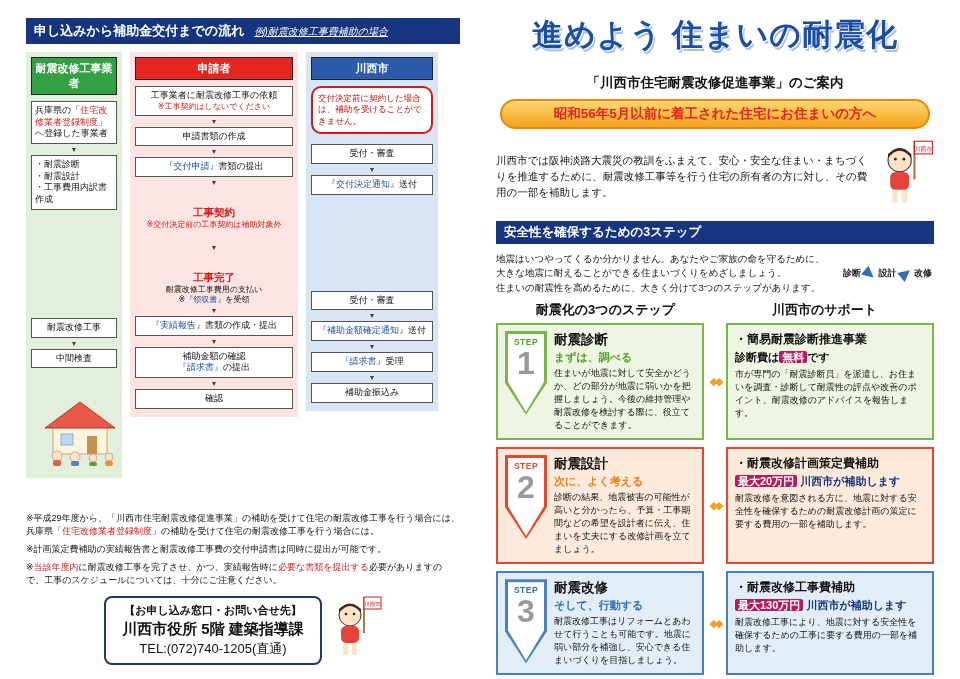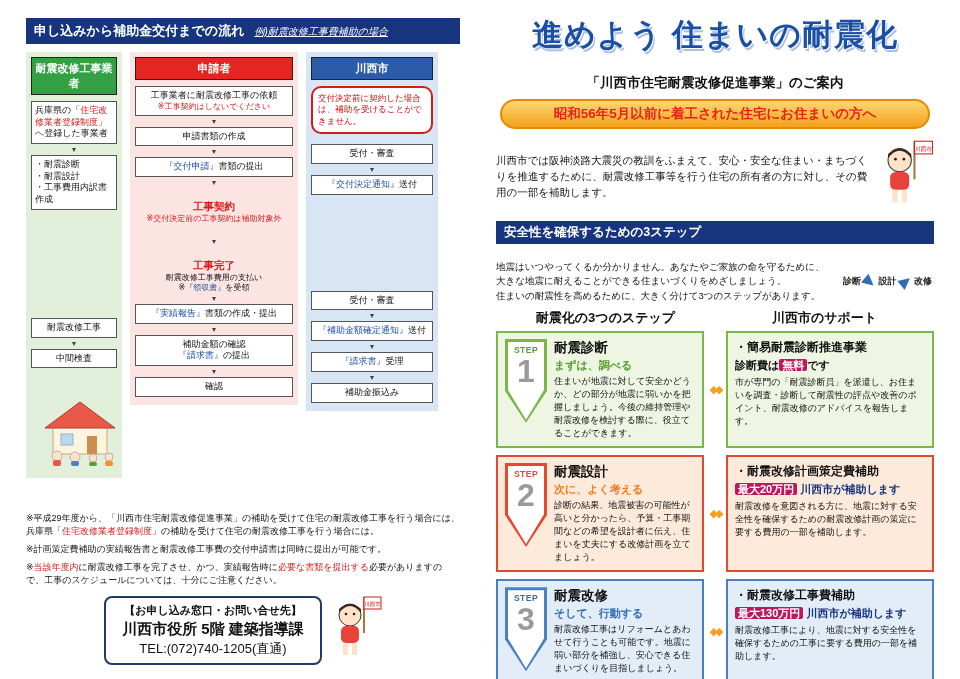--- a/index.html
+++ b/index.html
@@ -18,21 +18,21 @@
   .fcol.g{width:96px;background:#e2efda;}
   .fcol.r{width:168px;background:#fce4e2;}
   .fcol.b{width:132px;background:#d8e5f4;}
   .fhead{color:#fff;font-weight:bold;text-align:center;font-size:11px;padding:3px 1px;border:1px solid #222;margin-bottom:6px;}
   .fhead.g{background:#33a043;}
   .fhead.r{background:#e5251f;}
   .fhead.b{background:#2a5cab;}
   .fbox{background:#fff;border:1px solid #555;font-size:9px;line-height:1.3;padding:3px 3px;text-align:center;}
   .fbox.la{text-align:left;}
   .arr{text-align:center;color:#444;font-size:7px;line-height:11px;}
-  .redlabel{color:#d61a18;font-weight:bold;text-align:center;font-size:10.5px;margin-top:12px;}
+  .redlabel{color:#d61a18;font-weight:bold;text-align:center;font-size:10.5px;margin-top:18px;}
   .rednote{color:#d61a18;font-size:8px;text-align:center;line-height:1.25;}
   .smallnote{font-size:8px;text-align:center;line-height:1.25;}
   .em-blue{color:#1f4fa0;}
   .em-red{color:#d61a18;}
   .callout{background:#fff;border:2px solid #d61a18;border-radius:10px;color:#c40f0d;
            font-size:8.5px;line-height:1.35;padding:5px 5px;margin-bottom:10px;}
   .mt1{margin-top:108px;}
   .mt2{margin-top:12px;}
   .mt3{margin-top:96px;}
   .house-wrap{margin-top:26px;text-align:center;}
@@ -46,21 +46,21 @@
 
   
   .r-title{font-size:31px;font-weight:bold;color:#1b4fa6;text-align:center;letter-spacing:1px;
            text-shadow:1px 1px 0 #fff,2px 3px 0 #a9c0e4;white-space:nowrap;}
   .r-sub{text-align:center;font-weight:bold;font-size:13.5px;margin-top:18px;}
   .banner{margin:7px 4px 0;background:linear-gradient(#fcd771,#f4a11d);border:2px solid #e78a00;border-radius:18px;
           color:#e8231f;font-weight:bold;text-align:center;font-size:13.5px;padding:4px 2px;}
   .intro-row{display:flex;gap:6px;margin-top:8px;align-items:center;}
   .intro-text{font-size:10.5px;line-height:1.55;flex:1;}
   .navy-bar{background:#17357e;color:#fff;font-weight:bold;font-size:12.5px;padding:3px 8px;margin-top:6px;}
-  .steps-intro-row{display:flex;gap:18px;margin-top:16px;}
+  .steps-intro-row{display:flex;gap:18px;margin-top:8px;}
   .steps-intro{font-size:9.5px;line-height:1.5;flex:1;}
   .mini{display:flex;align-items:center;gap:3px;color:#2f6db5;flex:none;padding-right:2px;}
   .mini .lbl{font-size:9px;font-weight:bold;color:#222;}
   .mini .ar{font-size:15px;display:inline-block;color:#2f6db5;}
   .ar.dn{transform:rotate(40deg);}
   .ar.up{transform:rotate(-40deg);}
   .cols-head{display:flex;font-weight:bold;font-size:13px;text-align:center;margin-top:6px;margin-bottom:4px;}
   .cols-head div{flex:1;}
   .srow{display:flex;align-items:stretch;margin-bottom:7px;}
   .scard{box-sizing:border-box;border:2px solid;padding:6px 7px;flex:1;}

